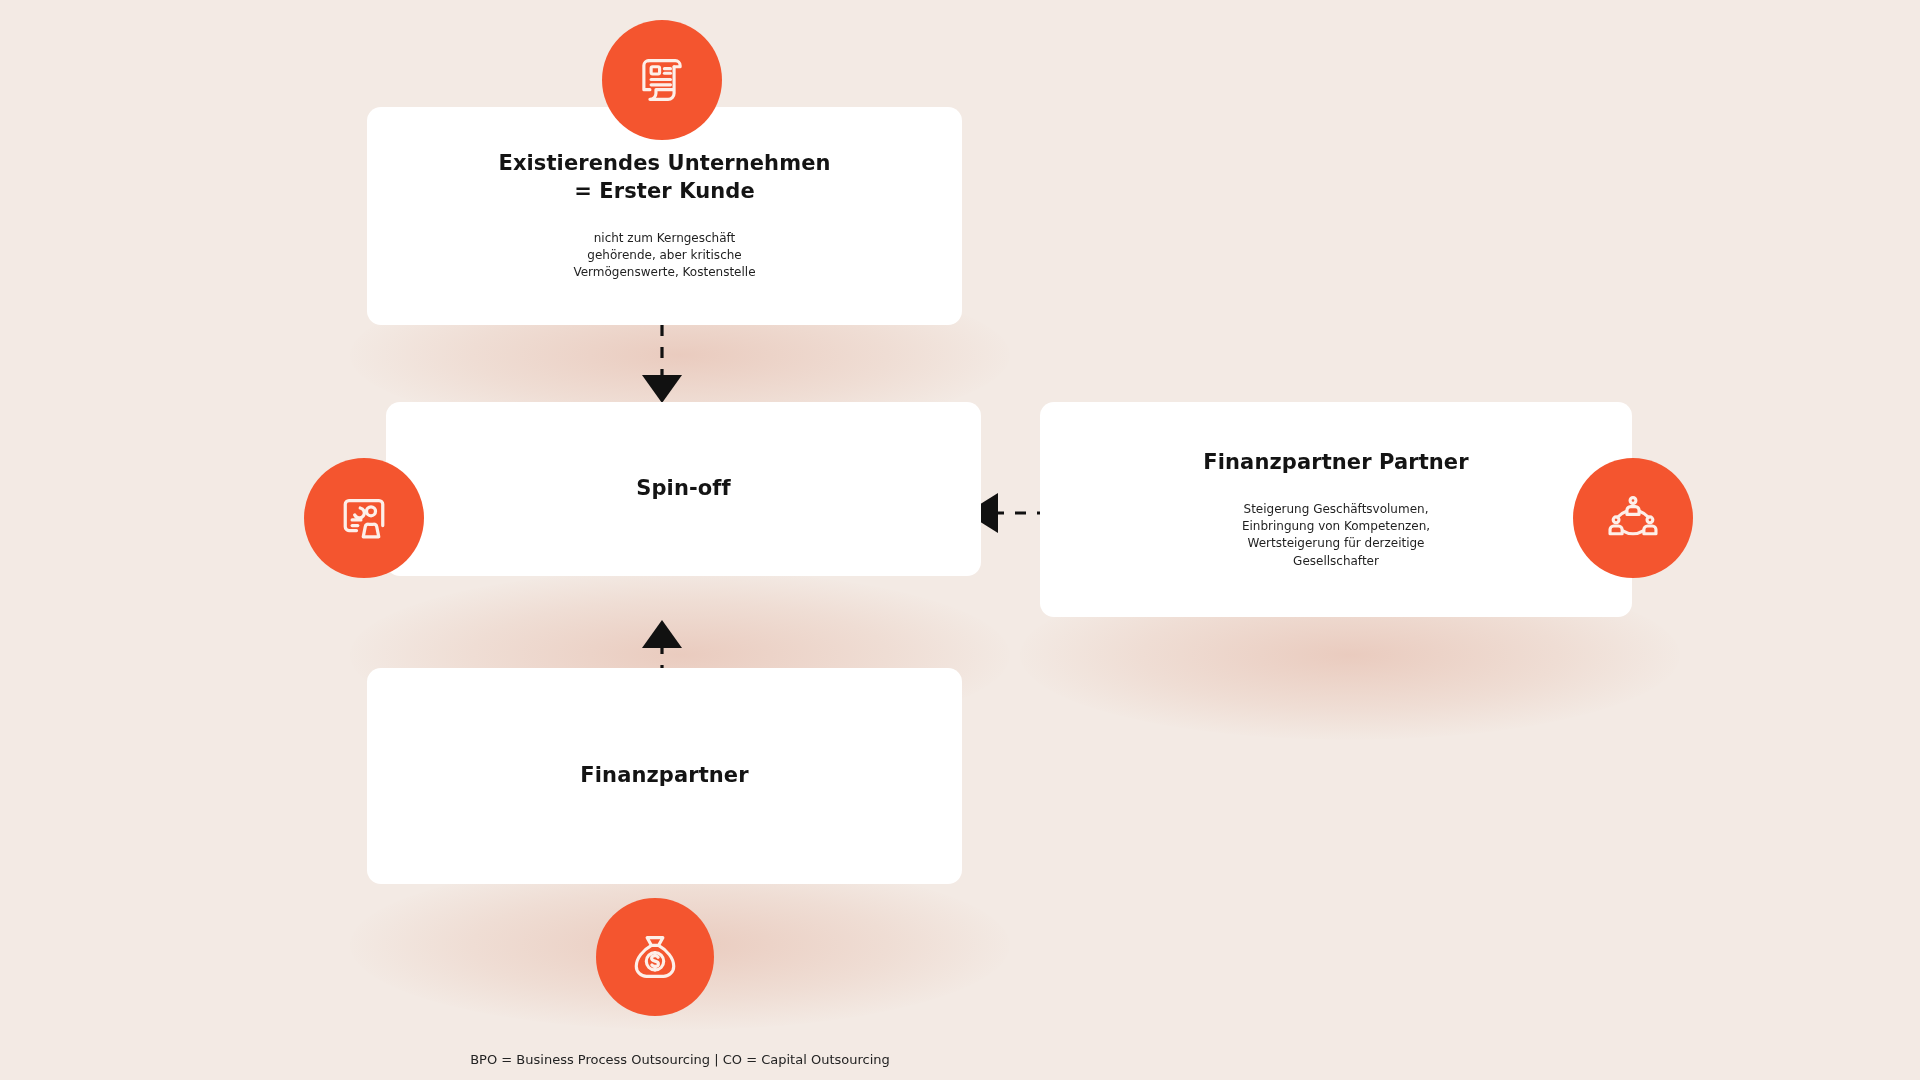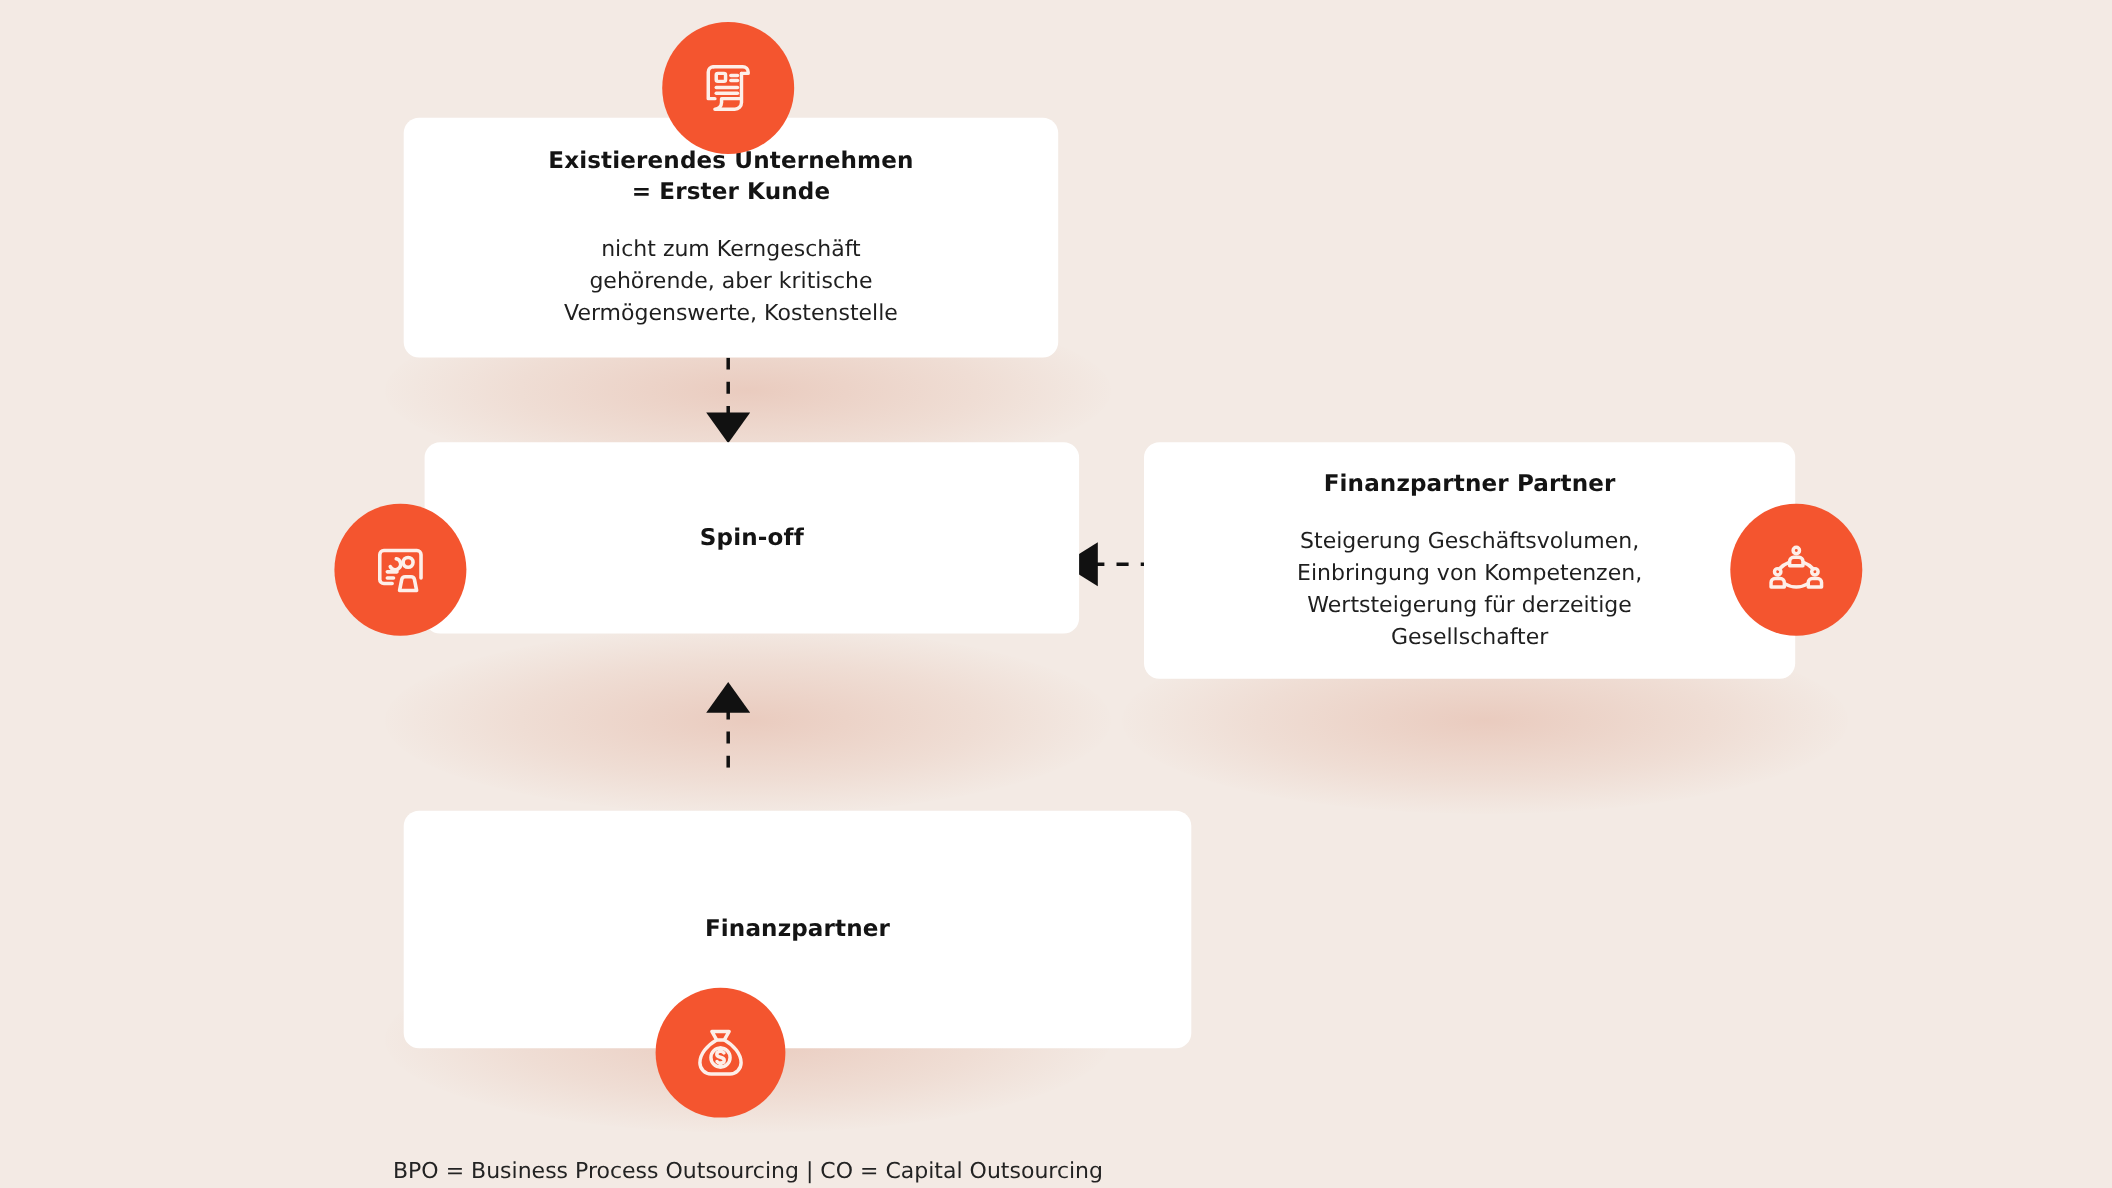--- a/index.html
+++ b/index.html
@@ -54,34 +54,34 @@
   .card-title {
     font-size: 21px;
     font-weight: 700;
     line-height: 1.32;
     color: #141414;
     letter-spacing: 0.1px;
     white-space: pre-line;
   }
 
   .card-body {
-    font-size: 20px;
+    font-size: 12px;
     font-weight: 400;
     line-height: 1.45;
     color: #1F1F1F;
     white-space: pre-line;
   }
 
   .card-title + .card-body { margin-top: 24px; }
 
   
   #card-existing   { left: 367px;  top: 107px; width: 595px; height: 218px; }
   #card-spinoff    { left: 386px;  top: 402px; width: 595px; height: 174px; }
   #card-strategic  { left: 1040px; top: 402px; width: 592px; height: 215px; }
-  #card-finance    { left: 367px;  top: 737px; width: 716px; height: 216px; }
+  #card-finance    { left: 367px;  top: 668px; width: 595px; height: 216px; }
 
   
   .icon-circle {
     position: absolute;
     border-radius: 50%;
     background: #F4552F;
     display: flex;
     align-items: center;
     justify-content: center;
     z-index: 5;
@@ -99,21 +99,21 @@
   #conn-up-bot   { left: 630px; top: 614px;  width: 64px; height: 84px; }
   #conn-left     { left: 958px; top: 485px;  width: 90px; height: 56px; }
 
   
   #footer-note {
     position: absolute;
     left: 0;
     top: 1052px;
     width: 1920px;
     text-align: center;
-    font-size: 20px;
+    font-size: 13px;
     color: #232323;
     z-index: 4;
   }
   #footer-note .inner {
     display: inline-block;
     transform: translateX(-280px);
   }
 </style>
 </head>
 <body>

